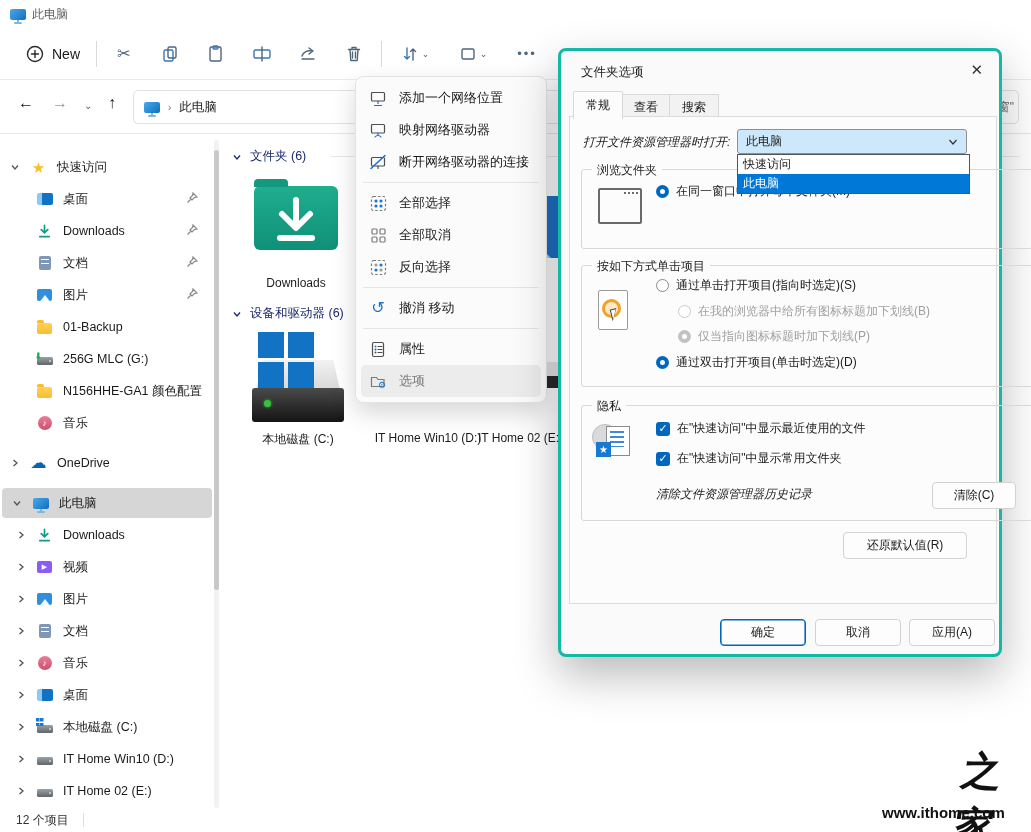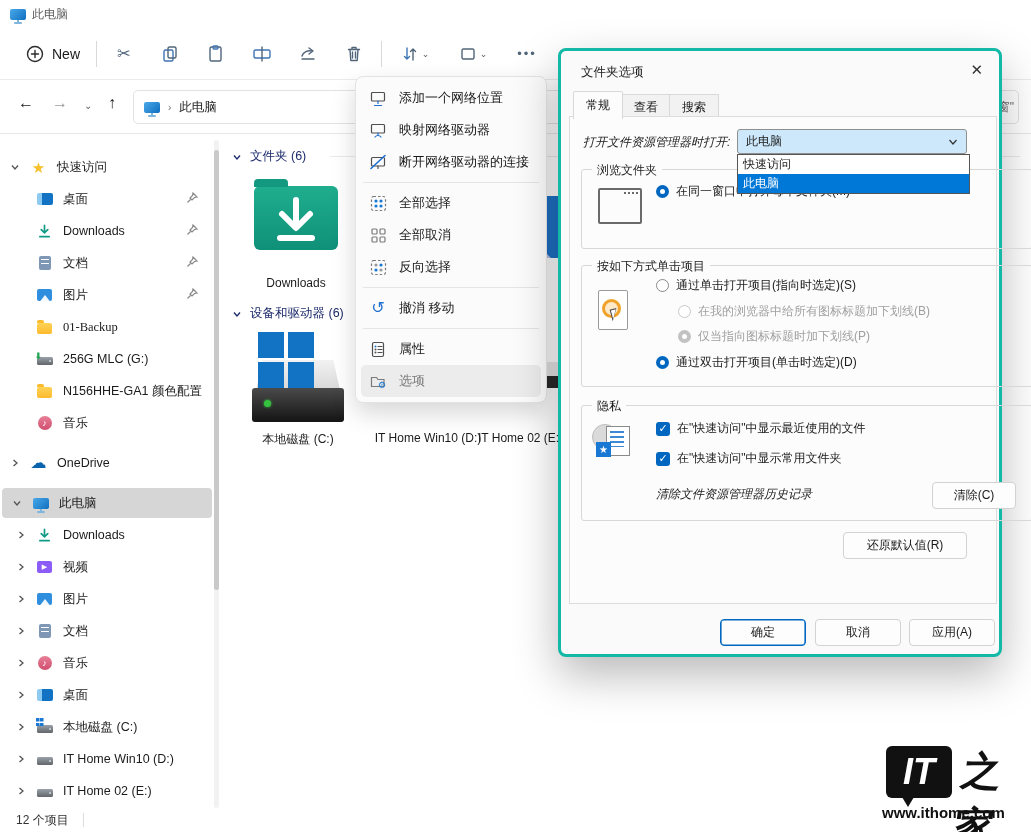--- a/index.html
+++ b/index.html
@@ -260,21 +260,21 @@
     <div class="srow" style="top:280px;">
       <span class="schev blank"></span>
         <span class="sicon child">
           <span class="picico"></span>
         </span>
       <span>图片</span>
       <svg class="pin" width="12" height="12" viewBox="0 0 12 12">
           <path d="M7 1l4 4-2.5.5L6 8 4 6l2.5-2.5zM4.5 7.5L1.5 10.5" stroke="#8a8a8a" stroke-width="1.2" fill="none"></path>
         </svg>
     </div>
-    <div class="srow" style="top:312px;font-family:Liberation Serif, serif;">
+    <div class="srow" style="top:312px;">
       <span class="schev blank"></span>
         <span class="sicon child">
           <span class="folder-sm"></span>
         </span>
       <span>01-Backup</span>
     </div>
     <div class="srow" style="top:344px;">
       <span class="schev blank"></span>
         <span class="sicon child">
           <span class="drive-sm">
@@ -443,21 +443,20 @@
     <div class="tile-label" style="left:368px;top:431px;width:120px;">IT Home Win10 (D:)</div>
     <div class="tile-label" style="left:478px;top:431px;width:160px;text-align:left;white-space:nowrap;">IT Home 02 (E:)</div>
   </div>
 
   <div class="abs statusbar">
     <span style="margin-left:16px;">12 个项目</span>
     <span class="st-sep"></span>
   </div>
 
   <div class="abs wm">
-    <div class="wm-it">IT</div>
     <div class="wm-zj">之家</div>
     <div class="wm-url">www.ithome.com</div>
   </div>
 
   <div class="abs menu">
     <div class="mi">
       <span class="mico">
           <svg width="18" height="17" viewBox="0 0 18 17">
             <rect x="2.5" y="2.5" width="13" height="8.5" rx="1" class="micon"></rect>
             <path d="M9 11v2.5M5.5 15.5h7" class="micon" style="stroke:#1f6fd0"></path>

